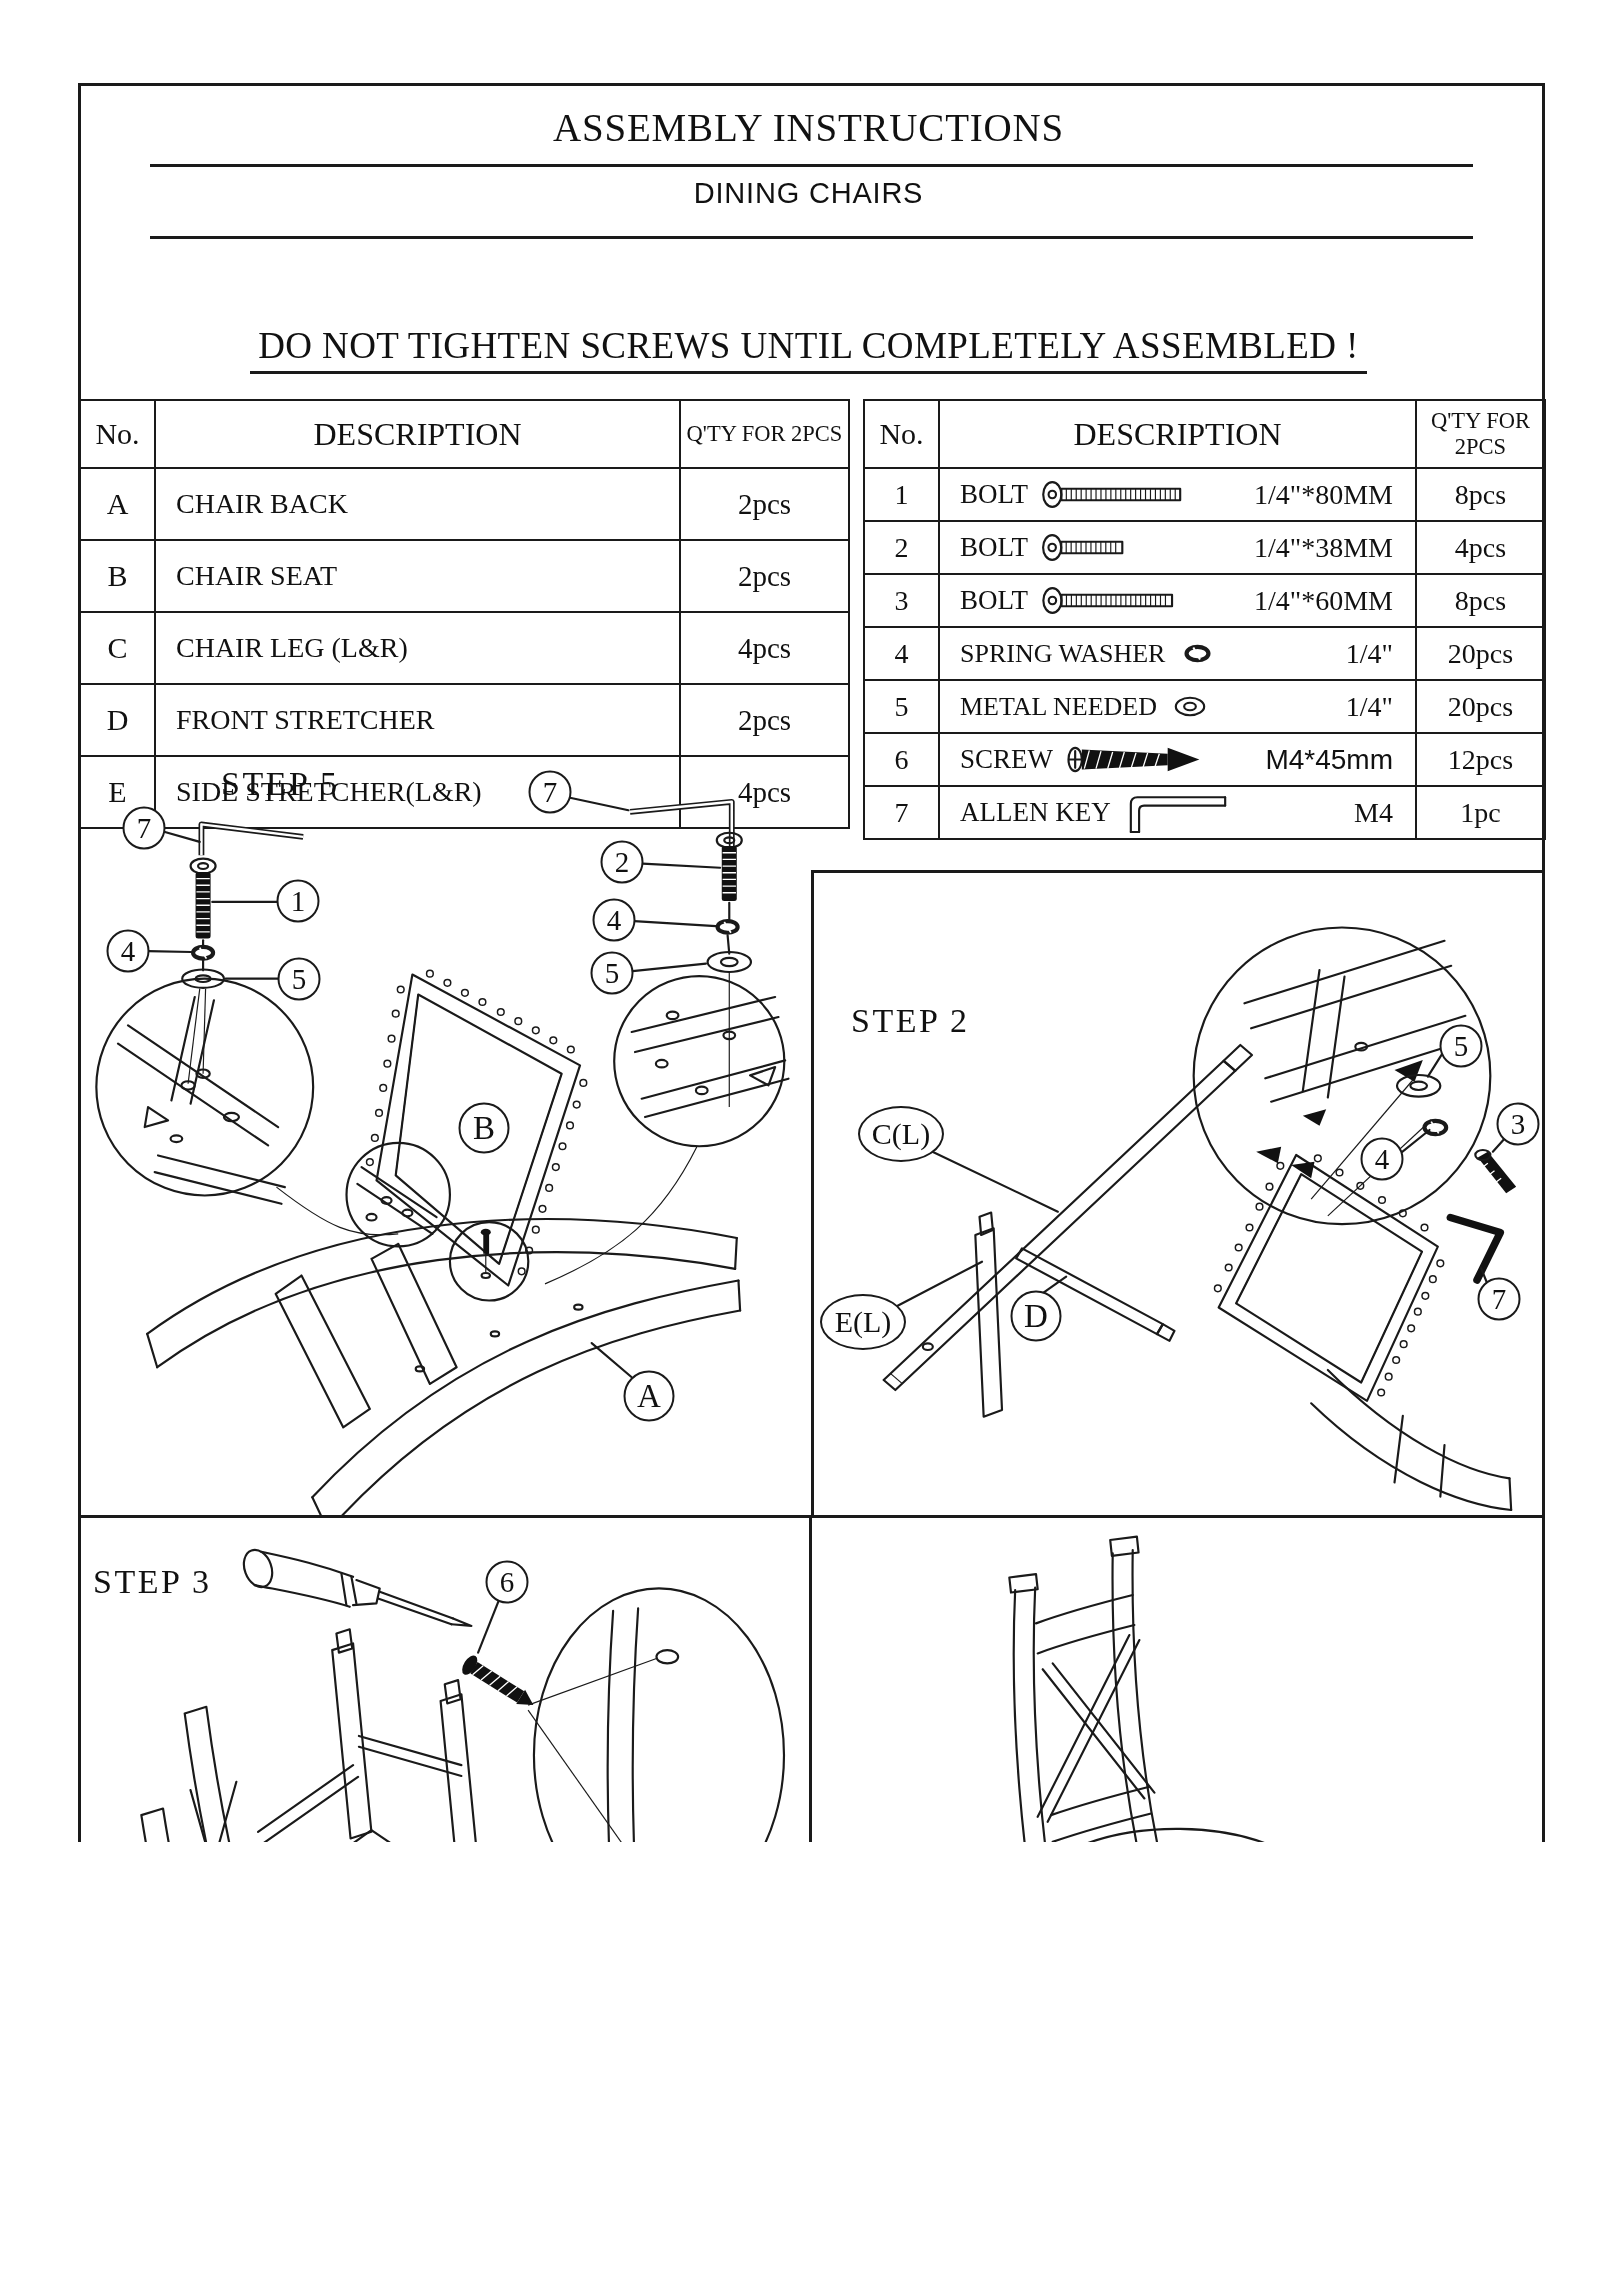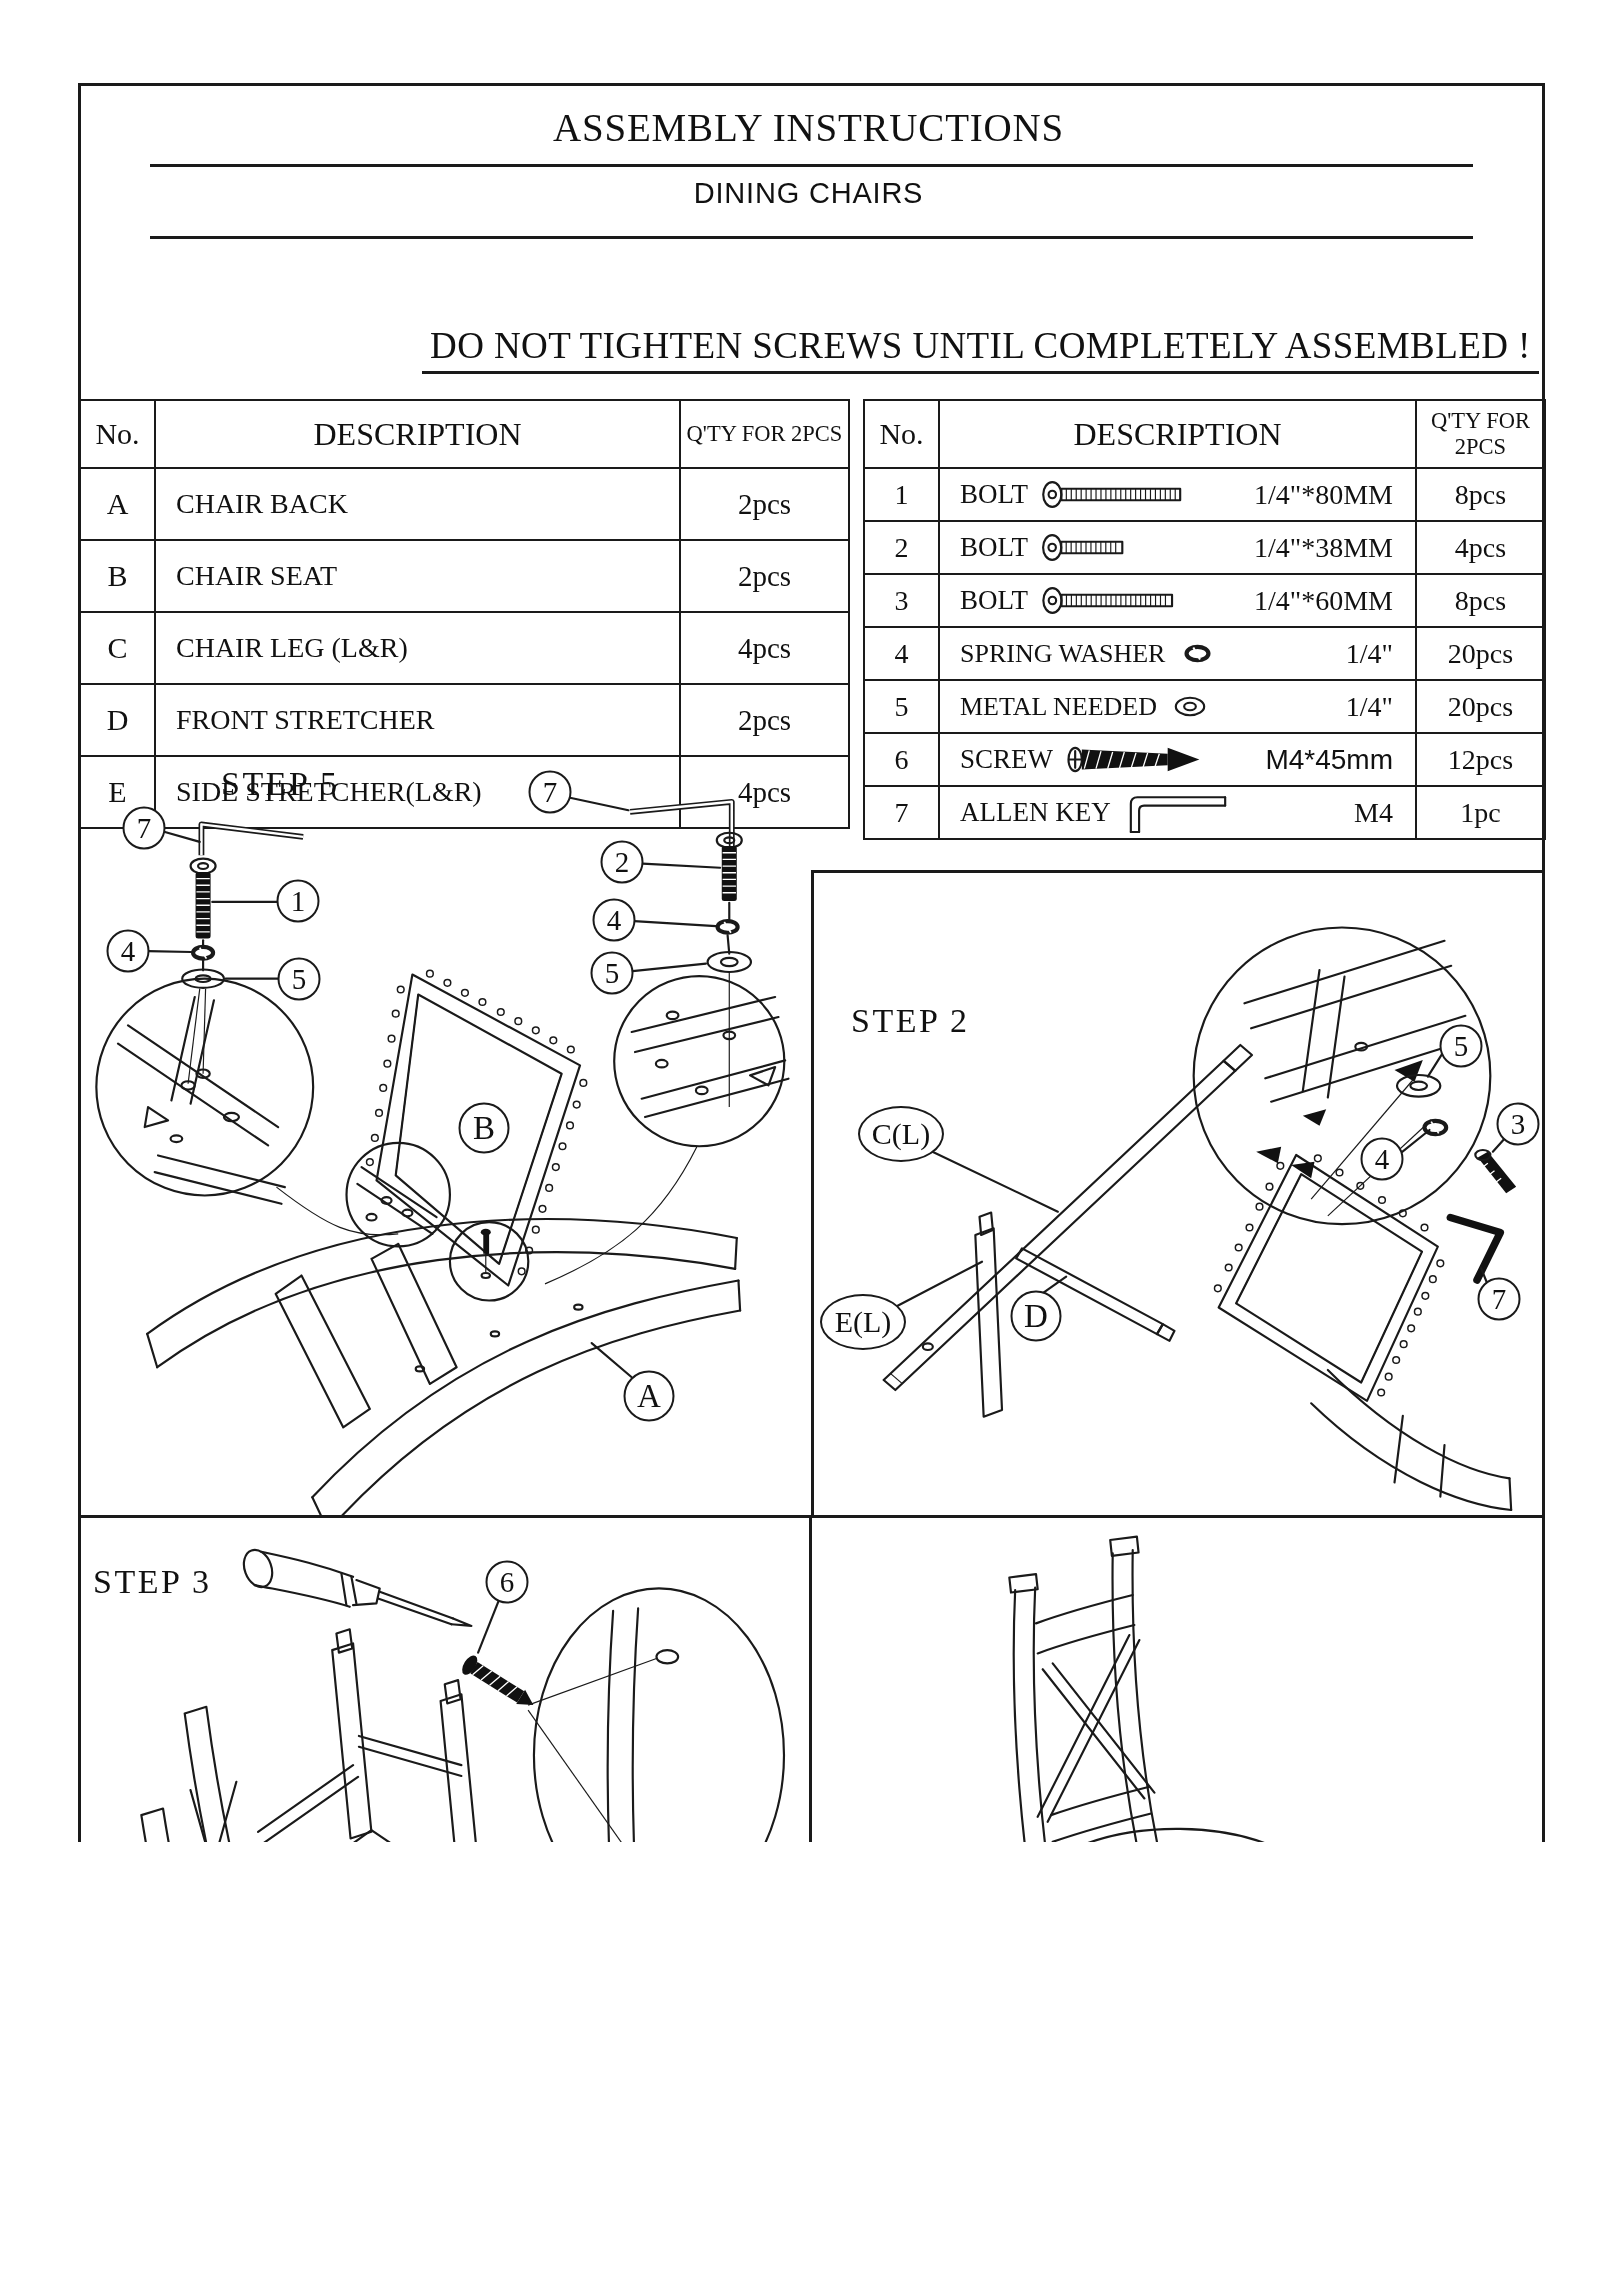--- a/index.html
+++ b/index.html
@@ -45,21 +45,21 @@
 </head>
 <body>
 
 <div class="page">
   <div class="outer-border"></div>
 
   <div class="title">ASSEMBLY INSTRUCTIONS</div>
   <div class="hline" style="left:150px;top:164px;width:1323px;"></div>
   <div class="subtitle">DINING CHAIRS</div>
   <div class="hline" style="left:150px;top:236px;width:1323px;"></div>
-  <div class="warnwrap" style="top:324px;text-align:right;">
+  <div class="warnwrap" style="top:324px;">
     <span class="warn">DO NOT TIGHTEN SCREWS UNTIL COMPLETELY ASSEMBLED !</span>
   </div>
 
   <table style="left:79px;top:399px;width:763px;">
     <tbody>
         <tr style="height:68px;">
       <td class="t-no th-no">No.</td>
       <td class="t-desc th-desc" style="width:523px;">DESCRIPTION</td>
       <td class="t-qty th-qty" style="width:167px;">Q'TY FOR 2PCS</td>
     </tr>

